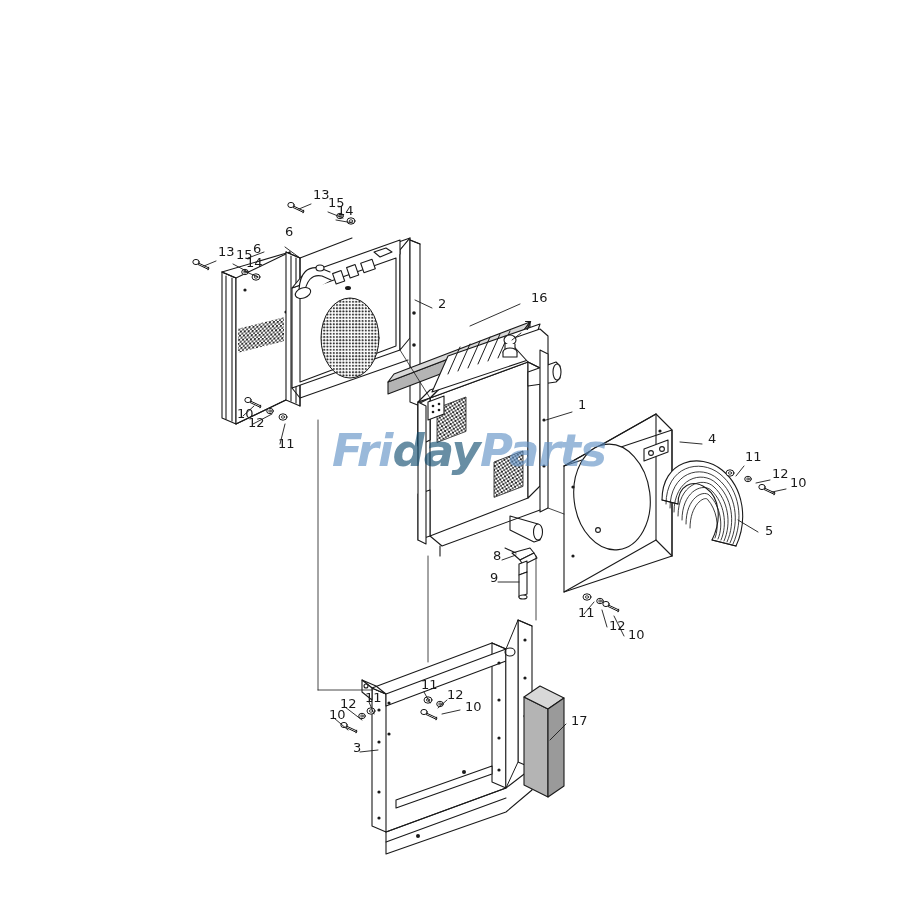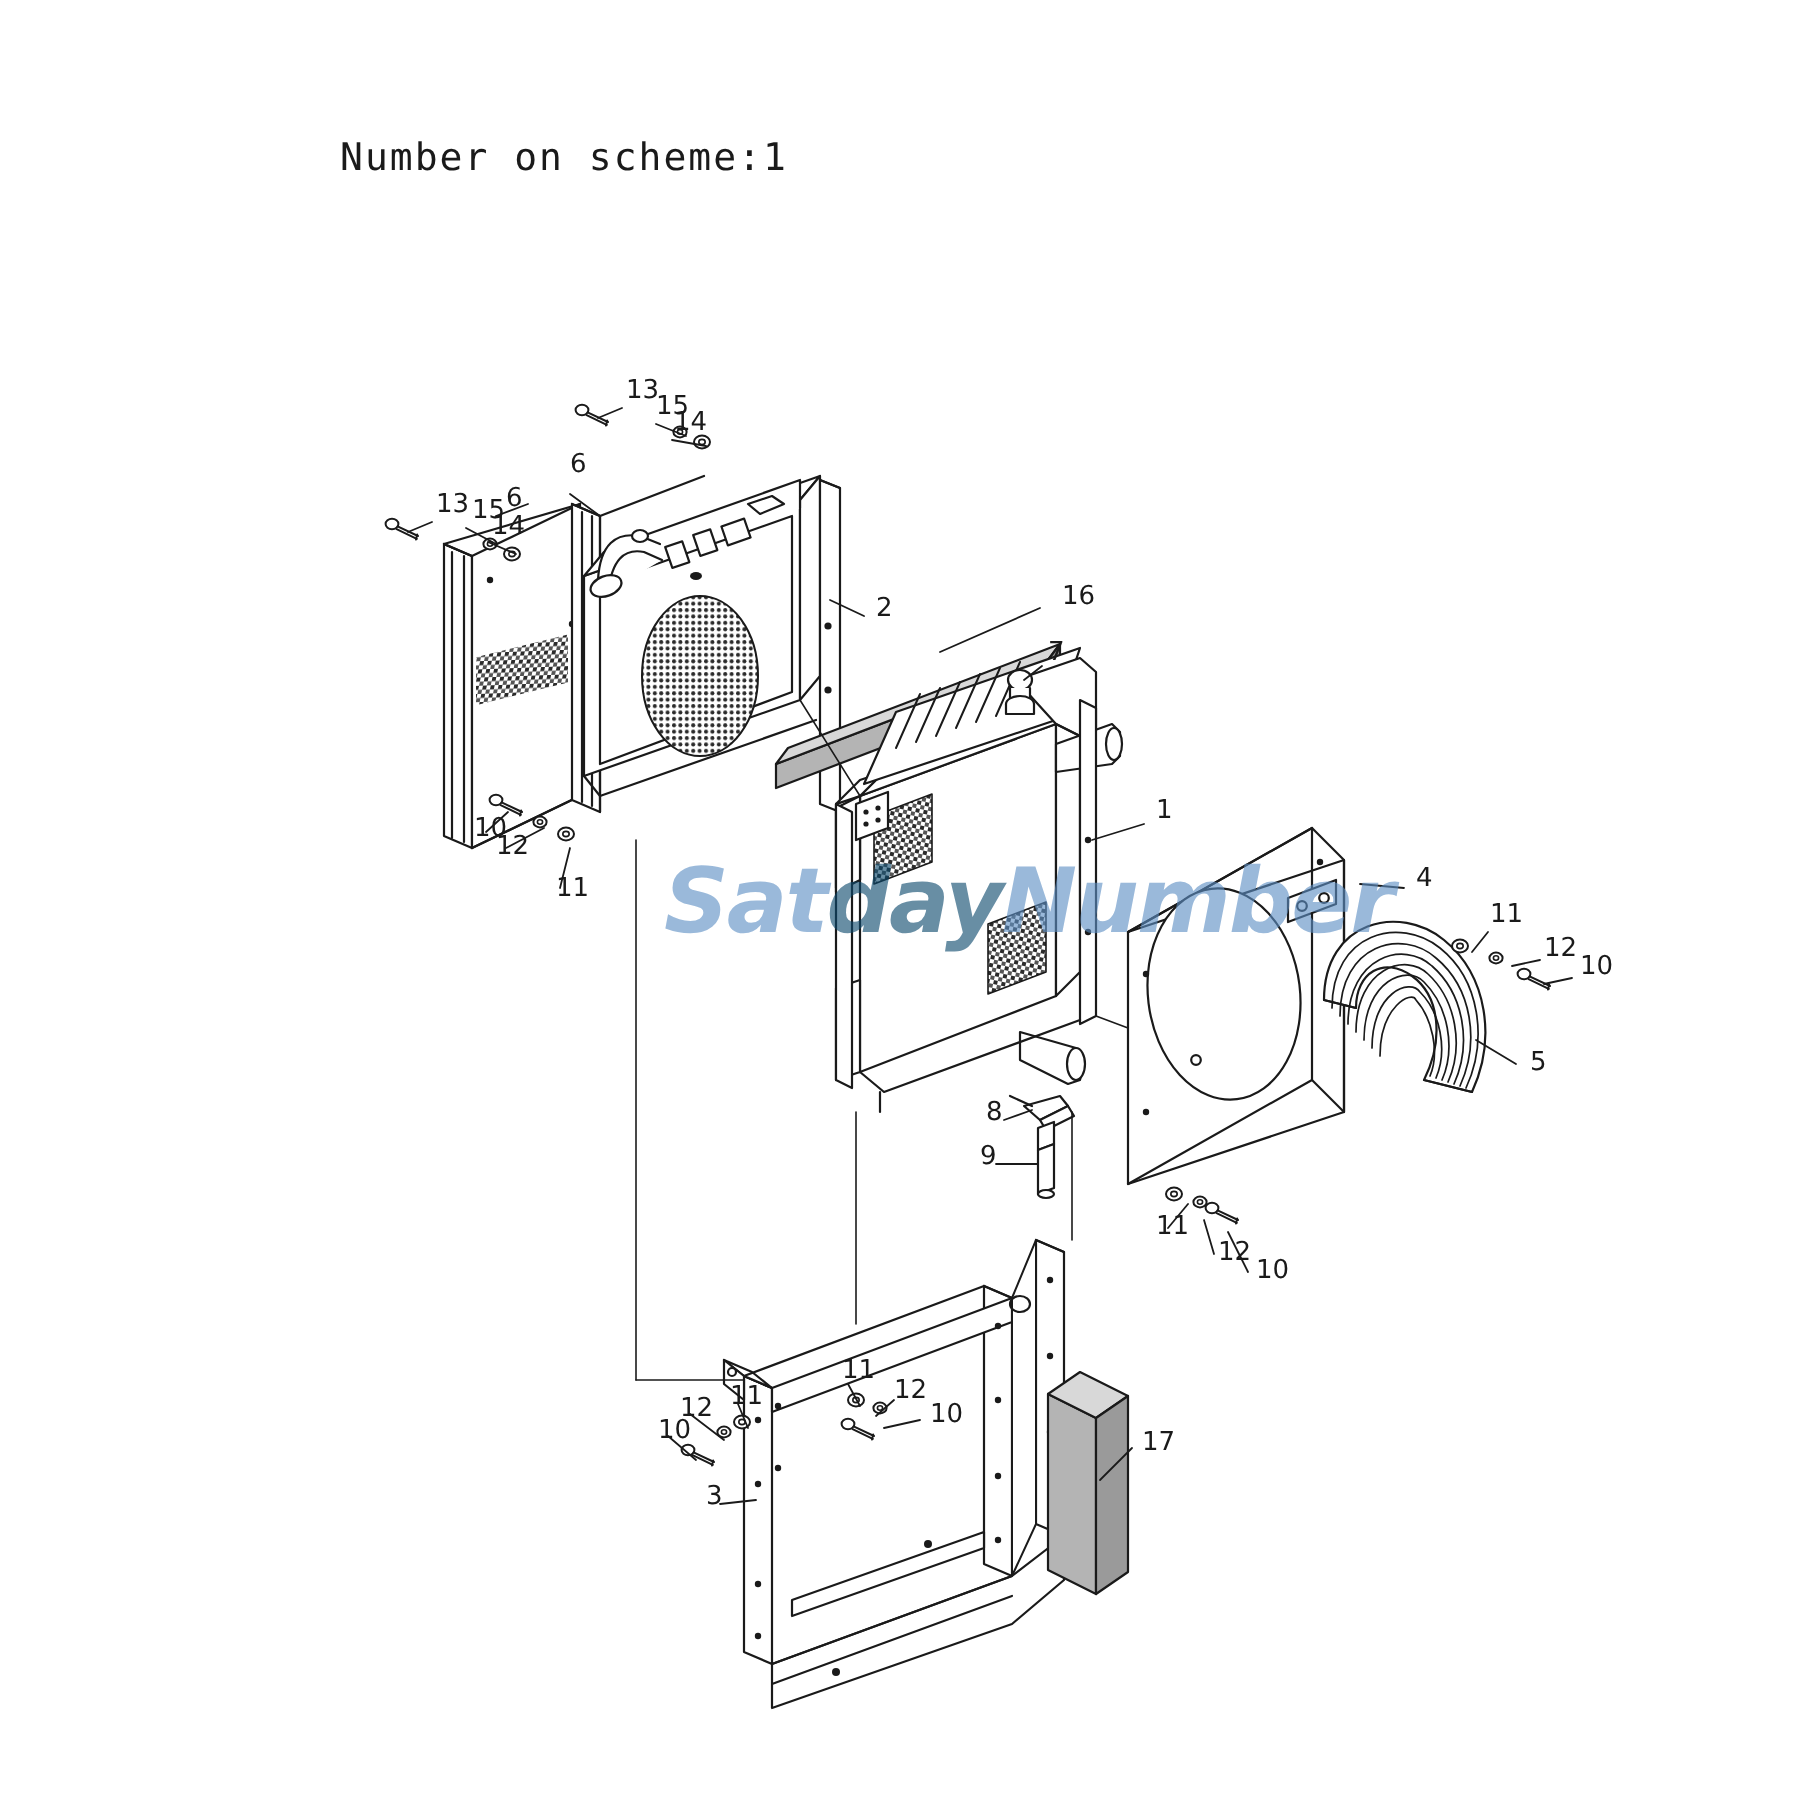--- a/index.html
+++ b/index.html
@@ -24,21 +24,20 @@
     opacity:.62;
   }
   .wm .b{color:#5d8fc4;}
   .wm .o{color:#0c4a6e;}
 </style>
 </head>
 <body>
 
 <div id="page">
 
-  <div id="title">Number on scheme:1</div>
 
   <svg id="canvas" viewBox="0 0 900 900">
     <defs>
       <pattern id="fins" width="4" height="4" patternUnits="userSpaceOnUse" patternTransform="rotate(12)">
         <rect width="4" height="4" fill="#fff"></rect>
         <rect x="0" y="0" width="2" height="2" fill="#2b2b2b"></rect>
         <rect x="2" y="2" width="2" height="2" fill="#555"></rect>
       </pattern>
       <pattern id="mesh" width="3.2" height="3.2" patternUnits="userSpaceOnUse">
         <rect width="3.2" height="3.2" fill="#fff"></rect>
@@ -387,15 +386,15 @@
         <text x="313" y="199">13</text>
         <text x="246" y="267">14</text>
         <text x="337" y="215">14</text>
         <text x="236" y="259">15</text>
         <text x="328" y="207">15</text>
         <text x="531" y="302">16</text>
         <text x="571" y="725">17</text>
       </g>
   </svg>
 
-  <div class="wm"><span class="b">Sat</span><span class="o">day</span><span class="b">Number</span></div>
+  <div class="wm"><span class="b">Fri</span><span class="o">day</span><span class="b">Parts</span></div>
 
 </div>
 
 </body></html>

